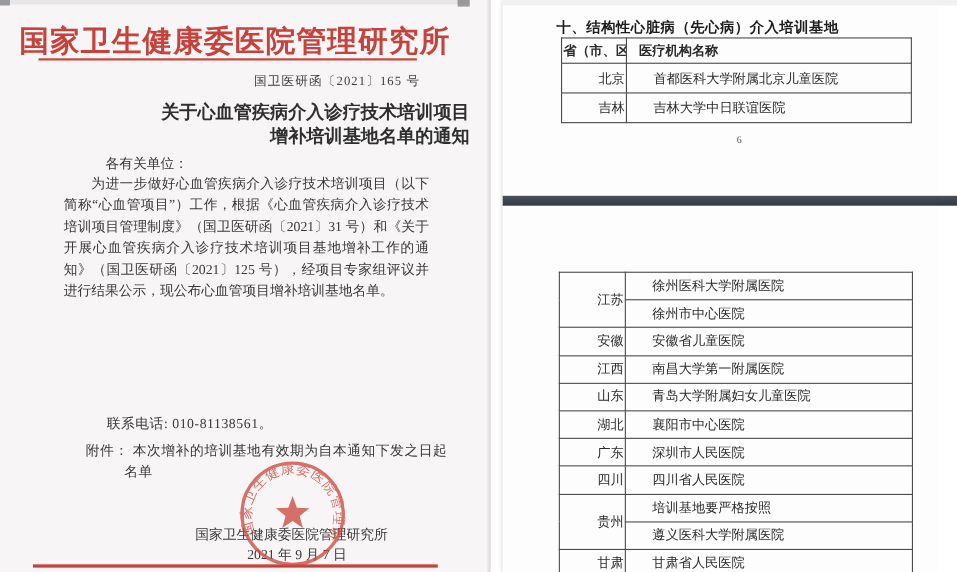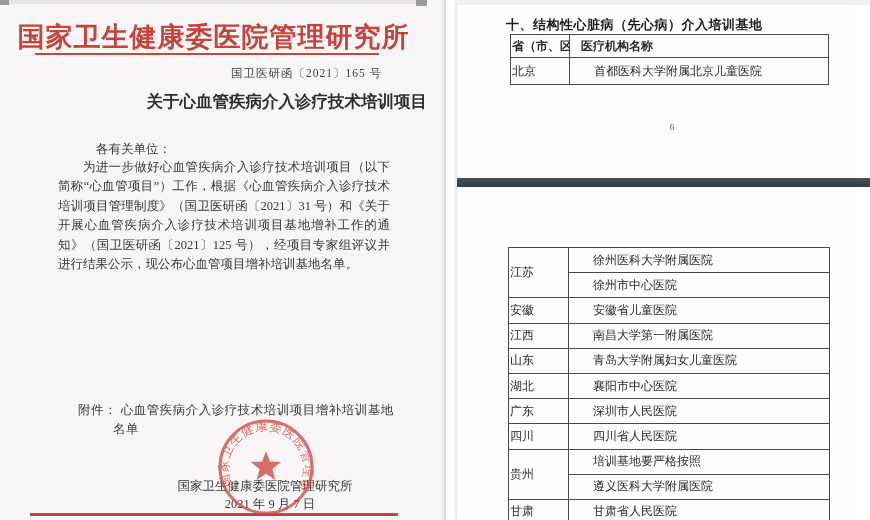--- a/index.html
+++ b/index.html
@@ -37,21 +37,21 @@
   
   #right-page{position:absolute;left:434px;top:0;width:396px;height:520px;background:#fdfdfd;
               box-shadow:-2px 0 3px rgba(0,0,0,.10);margin-left:23px;}
   #right-top-band{position:absolute;left:0;top:0;width:436px;height:5px;background:#f1f1f1;}
   #section-title{position:absolute;left:49px;top:16px;font-size:13px;font-weight:bold;color:#1c1c1c;
                  letter-spacing:.5px;white-space:nowrap;}
   table.base-table{border-collapse:collapse;table-layout:fixed;background:#fdfdfd;}
   table.base-table td,table.base-table th{border:1px solid #4a4a4a;font-size:12px;color:#2a2a2a;
                  font-weight:normal;overflow:hidden;white-space:nowrap;}
   table.base-table th{font-weight:bold;}
-  .prov{text-align:left;}
+  .prov{text-align:right;}
   .hosp{text-align:left;padding-left:24px;}
   th.hosp-h{text-align:left;padding-left:11px;}
   th.prov-h{text-align:center;font-size:11.5px;}
   #table1{position:absolute;left:53px;top:34px;width:319px;border:1.5px solid #444;}
   #table1 th{height:20px;}
   #table1 td{height:24px;}
   #table2{position:absolute;left:51px;top:247px;width:322px;border:1.5px solid #444;}
   #table2 td{height:22.2px;}
   #page-number{position:absolute;left:205px;top:122px;width:20px;text-align:center;
                font-size:9px;color:#555;}
@@ -68,30 +68,32 @@
     <div id="smudge-l" class="smudge"></div>
     <div id="smudge-r" class="smudge"></div>
     <div id="left-right-edge"></div>
 
     <div id="org-title">国家卫生健康委医院管理研究所</div>
     <div id="red-rule"></div>
     <div id="doc-number" class="doc-text">国卫医研函〔2021〕165 号</div>
 
     <div id="notice-title">
       <div>关于心血管疾病介入诊疗技术培训项目</div>
+      <div>增补培训基地名单的通知</div>
     </div>
 
     <div id="salutation" class="doc-text">各有关单位：</div>
 
     <div id="body-block" class="doc-text">
       <p>为进一步做好心血管疾病介入诊疗技术培训项目（以下简称“心血管项目”）工作，根据《心血管疾病介入诊疗技术培训项目管理制度》（国卫医研函〔2021〕31 号）和《关于开展心血管疾病介入诊疗技术培训项目基地增补工作的通知》（国卫医研函〔2021〕125 号），经项目专家组评议并进行结果公示，现公布心血管项目增补培训基地名单。</p>
     </div>
 
+    <div id="contact-phone" class="doc-text">联系电话: 010-81138561。</div>
 
-    <div id="attachment-line1" class="doc-text">附件： 心血管疾病介入诊疗技术培训项目增补培训基地</div>
+    <div id="attachment-line1" class="doc-text">附件： 本次增补的培训基地有效期为自本通知下发之日起</div>
     <div id="attachment-line2" class="doc-text">名单</div>
 
     <div id="signer-name" class="doc-text">国家卫生健康委医院管理研究所</div>
     <div id="issue-date" class="doc-text">2021 年 9 月 7 日</div>
 
     <svg id="official-seal" viewBox="0 0 110 110">
       <circle cx="55" cy="55" r="46" fill="none" stroke="#cf4a42" stroke-width="3"></circle>
       <polygon fill="#cf4a42" points="55,39 58.9,49.6 70.2,50.1 61.4,57.1 64.4,67.9 55,61.7 45.6,67.9 48.6,57.1 39.8,50.1 51.1,49.6"></polygon>
       <defs>
         <path id="sealArc" d="M 22,75 A 38,38 0 1 1 88,75" fill="none"></path>
@@ -117,20 +119,24 @@
       <thead>
         <tr>
           <th class="prov-h">省（市、区）</th>
           <th class="hosp-h">医疗机构名称</th>
         </tr>
       </thead>
       <tbody>
           <tr>
             <td class="prov" rowspan="1">北京</td>
             <td class="hosp">首都医科大学附属北京儿童医院</td>
+          </tr>
+          <tr>
+            <td class="prov" rowspan="1">吉林</td>
+            <td class="hosp">吉林大学中日联谊医院</td>
           </tr>
         </tbody>
     </table>
 
     <div id="page-number">6</div>
 
     <div id="page-separator-bar"></div>
 
     <table id="table2" class="base-table">
       <colgroup>

